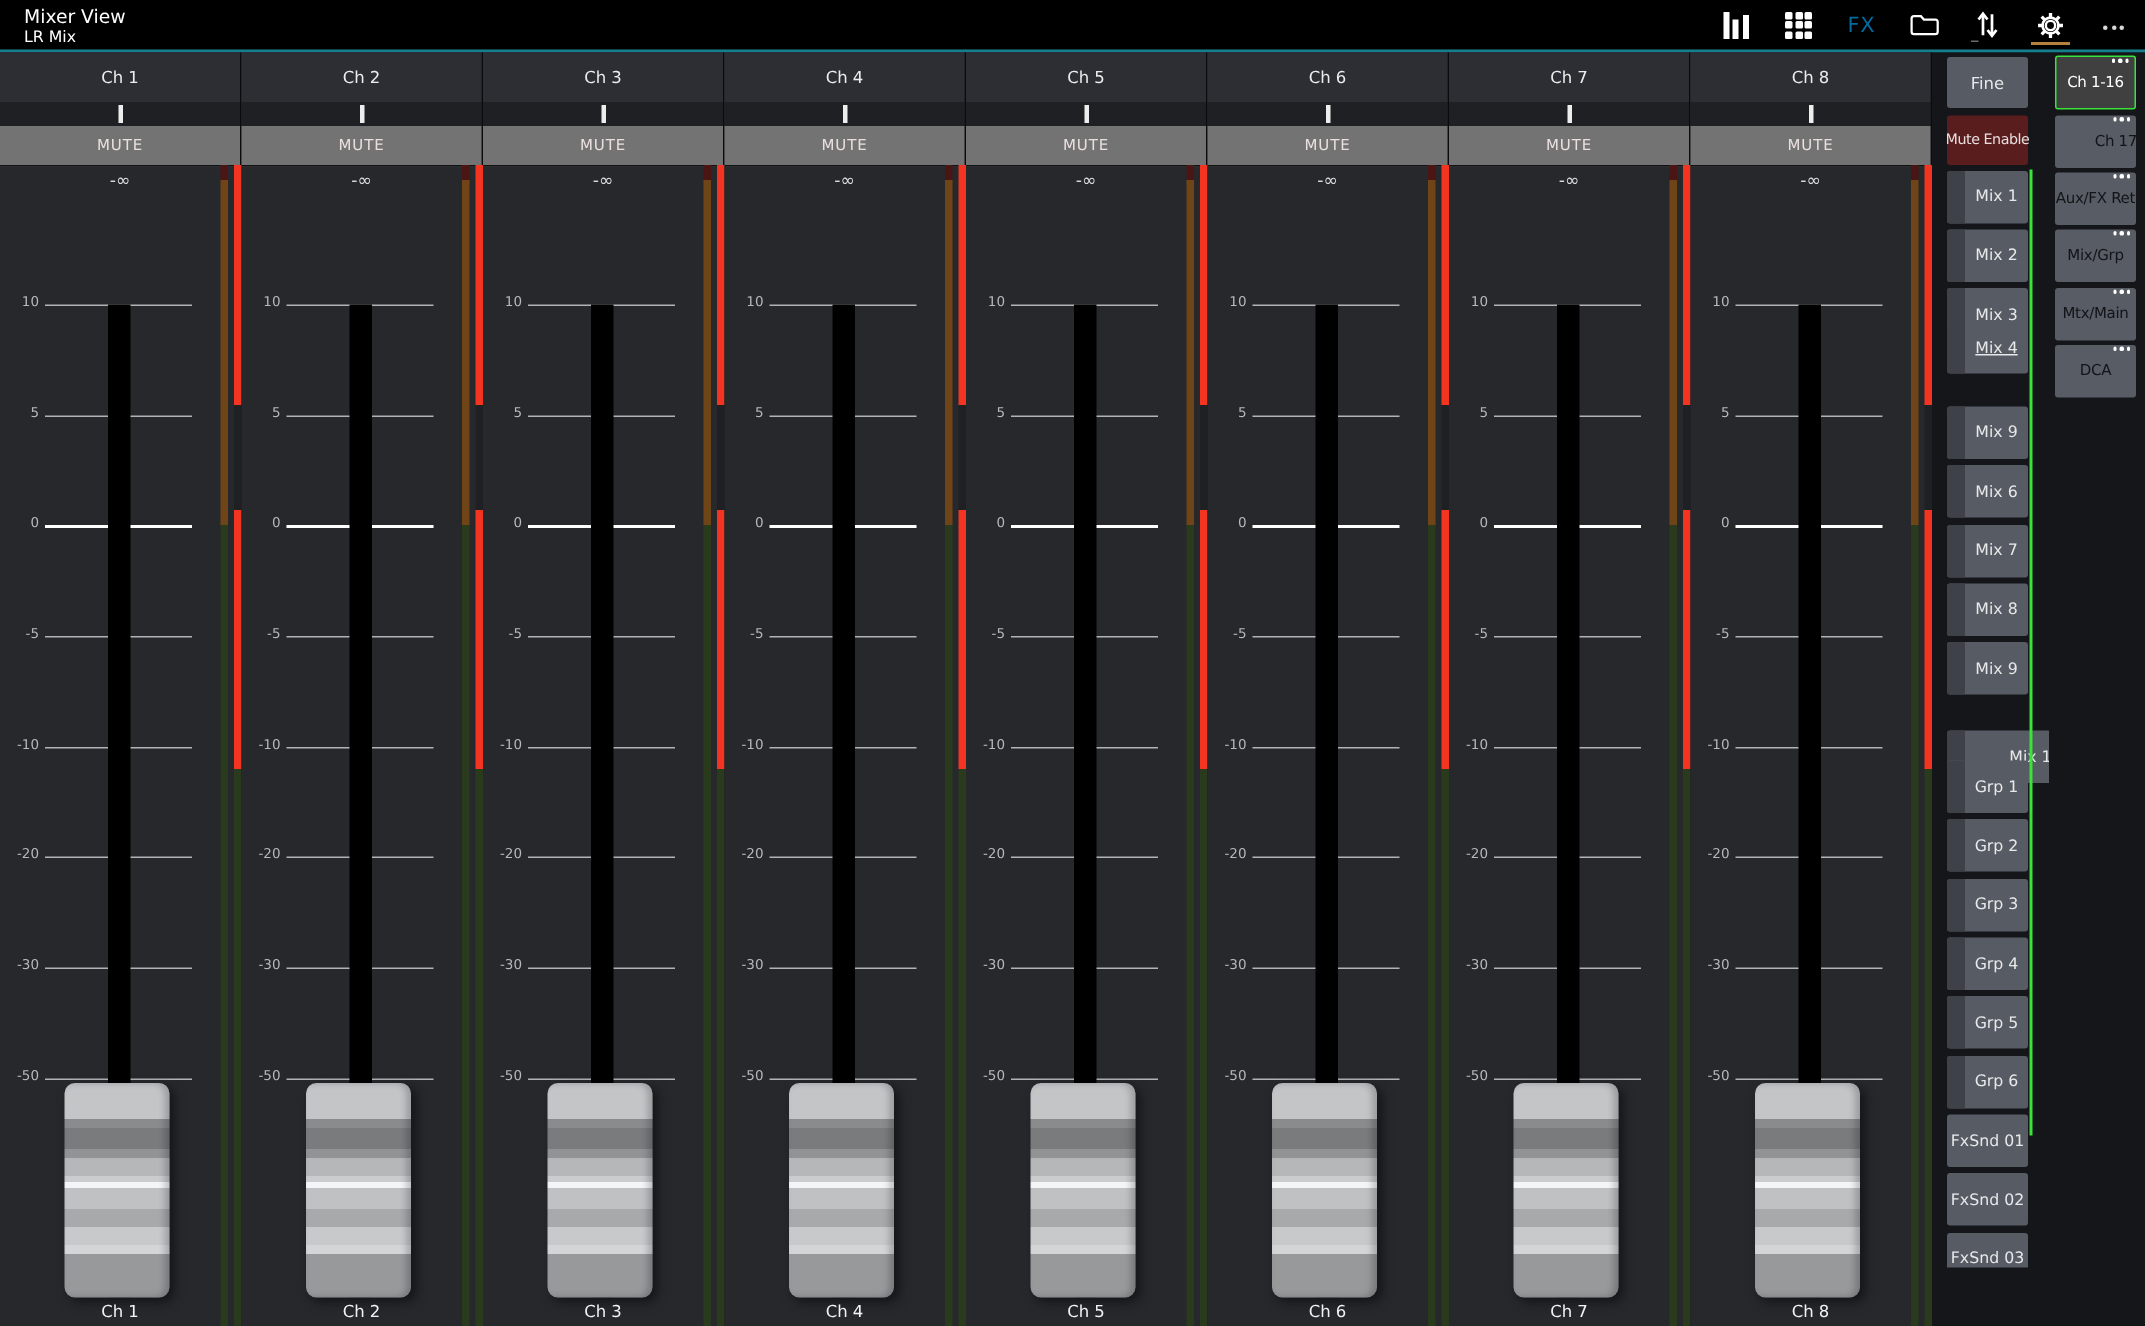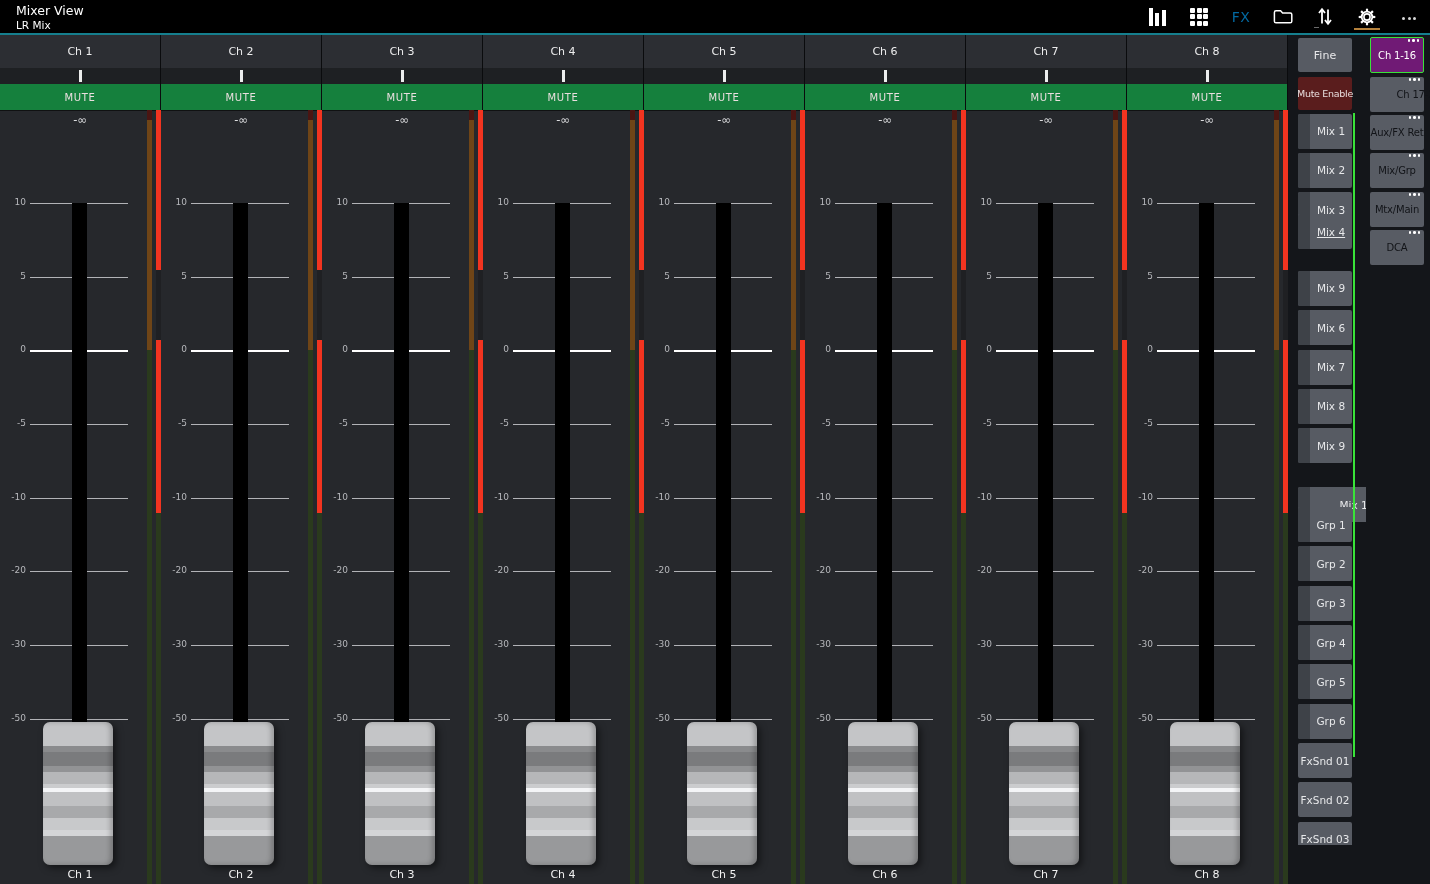--- a/index.html
+++ b/index.html
@@ -25,21 +25,21 @@
   .ic-more{display:flex;gap:2.5px;margin-top:4px;}
   .ic-more i{width:3px;height:3px;border-radius:50%;background:#d8d8d8;}
   .tealline{position:absolute;top:33px;left:0;width:1430px;height:2px;background:#157f8e;}
 
   
   .strips{position:absolute;top:35px;left:0;width:1288px;height:849px;display:flex;}
   .strip{position:relative;width:161px;height:849px;background:#26282c;box-sizing:border-box;border-right:1.5px solid #0a0b0d;flex:none;}
   .ch-header{position:absolute;top:0;left:0;right:0;height:33px;background:#2c2e33;color:#ededee;font-size:11px;display:flex;align-items:center;justify-content:center;}
   .pan{position:absolute;top:33px;left:0;right:0;height:16px;background:#1e2023;}
   .pan-tick{position:absolute;left:50%;top:2px;margin-left:-1.5px;width:3px;height:12px;background:#eceded;}
-  .mute{position:absolute;top:49px;left:0;right:0;height:26px;background:#15803d;border-bottom:1px solid #101112;color:#eadfdf;font-size:10px;letter-spacing:.6px;display:flex;align-items:center;justify-content:center;}
+  .mute{position:absolute;top:49px;left:0;right:0;height:26px;background:#737373;border-bottom:1px solid #101112;color:#eadfdf;font-size:10px;letter-spacing:.6px;display:flex;align-items:center;justify-content:center;}
   .sbody{position:absolute;top:75px;left:0;right:0;bottom:0;}
   .level{position:absolute;top:3px;left:0;right:0;text-align:center;font-size:11.5px;color:#dcdddf;}
   .ticks{position:absolute;inset:0;}
   .ticklabel{position:absolute;left:0;width:26px;text-align:right;font-size:9px;color:#b7b8bc;}
   .tickline{position:absolute;left:30px;width:98px;height:1px;background:rgba(218,219,223,.78);}
   .tickline.zero{height:2px;background:#fff;}
   .track{position:absolute;left:72px;width:15px;top:93px;height:662px;background:#000;}
   .meterA{position:absolute;left:146.5px;width:5px;top:0;bottom:0;
     background:linear-gradient(180deg,#4a1512 0,#4a1512 10px,#6f4517 10px,#6f4517 240px,#2a3a1d 240px,#2a3a1d 100%);}
   .meterB{position:absolute;left:155.5px;width:5px;top:0;bottom:0;
@@ -57,21 +57,21 @@
   .sidebar{position:absolute;top:35px;left:1288px;width:142px;height:849px;background:#14161a;}
   .bankcol{position:absolute;left:10px;top:0;width:68px;height:810px;overflow:hidden;}
   .btn-fine{position:absolute;top:3px;left:0;width:54px;height:34px;background:#575b63;border-radius:2px;color:#e8e8ea;font-size:11px;display:flex;align-items:center;justify-content:center;}
   .btn-mute-en{position:absolute;top:42px;left:0;width:54px;height:33px;background:#5a1d1d;border-radius:2px;color:#e8dede;font-size:9.5px;letter-spacing:-.3px;display:flex;align-items:center;justify-content:center;white-space:nowrap;}
   .bank-btn{position:absolute;left:0;width:54px;height:35px;background:#575b63;border-radius:2px;color:#e7e8ea;font-size:10.5px;display:flex;align-items:center;justify-content:center;white-space:nowrap;}
   .bank-btn.two-tone::before{content:"";position:absolute;left:0;top:0;bottom:0;width:12px;background:#3e4248;border-radius:2px 0 0 2px;}
   .bank-btn.two-tone span{position:relative;padding-left:12px;}
   .green-line{position:absolute;left:64.5px;top:78px;width:2.5px;height:644px;background:#39e339;}
   .tabcol{position:absolute;left:82px;top:0;width:54px;height:810px;}
   .tab-btn{position:absolute;left:0;width:54px;height:35px;box-sizing:border-box;background:#585c64;border-radius:2px;color:#121418;font-size:10px;letter-spacing:-.2px;display:flex;align-items:center;justify-content:center;white-space:nowrap;}
-  .tab-btn.selected{height:36px;background:#701a75;border:1.5px solid #39e339;color:#fff;}
+  .tab-btn.selected{height:36px;background:#404040;border:1.5px solid #39e339;color:#fff;}
   .tab-dots{position:absolute;top:1px;right:4px;display:flex;gap:2px;}
   .tab-dots i{width:2.5px;height:2.5px;border-radius:50%;background:#fff;}
 </style>
 </head>
 <body>
 
 <div class="screen">
 
   <div class="topbar">
     <div class="tb-title">Mixer View</div>

